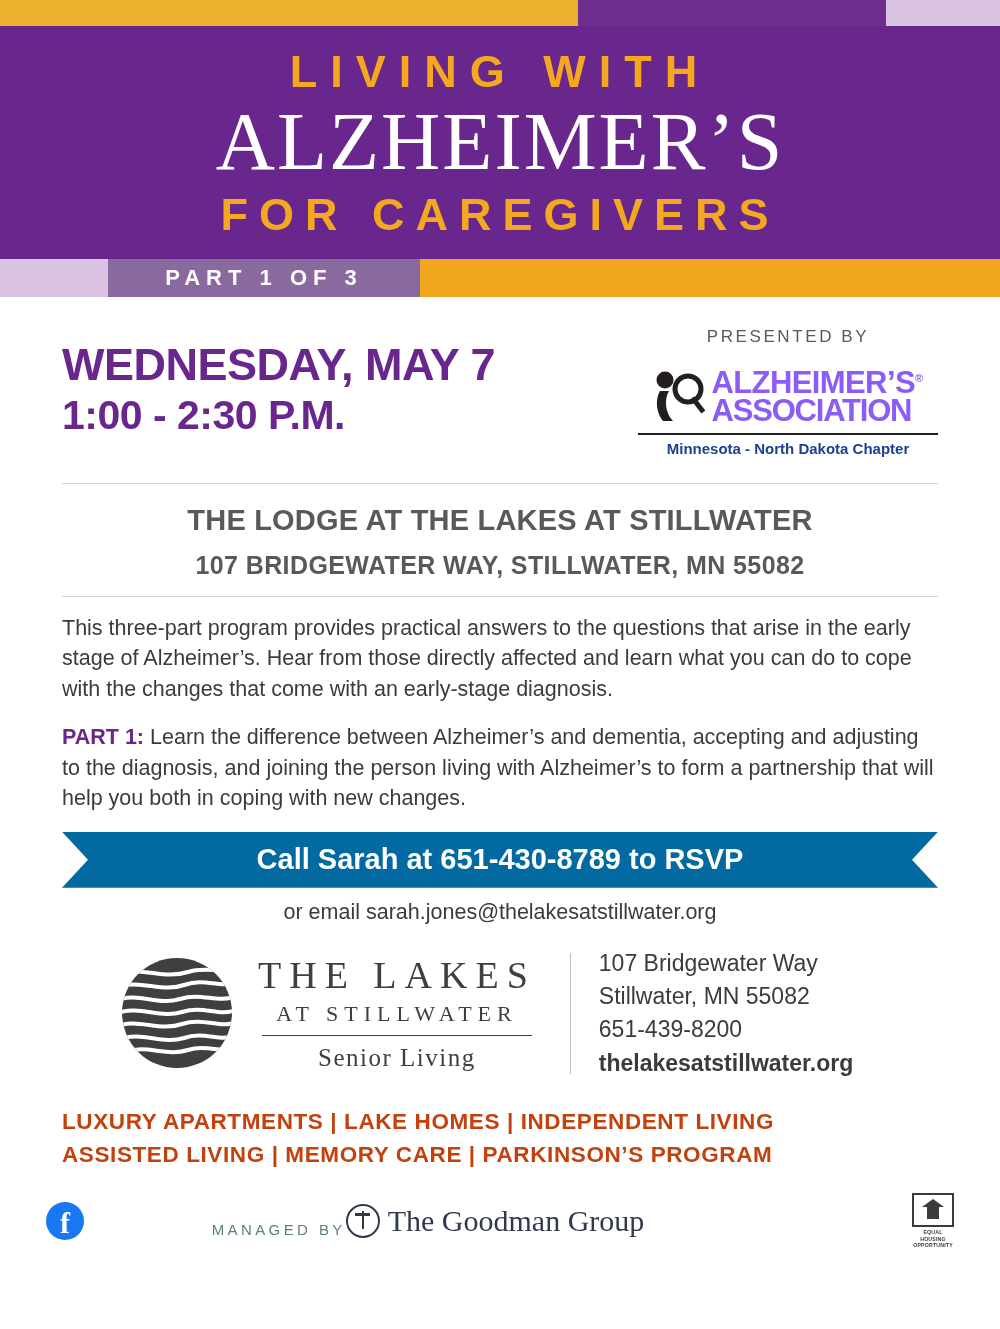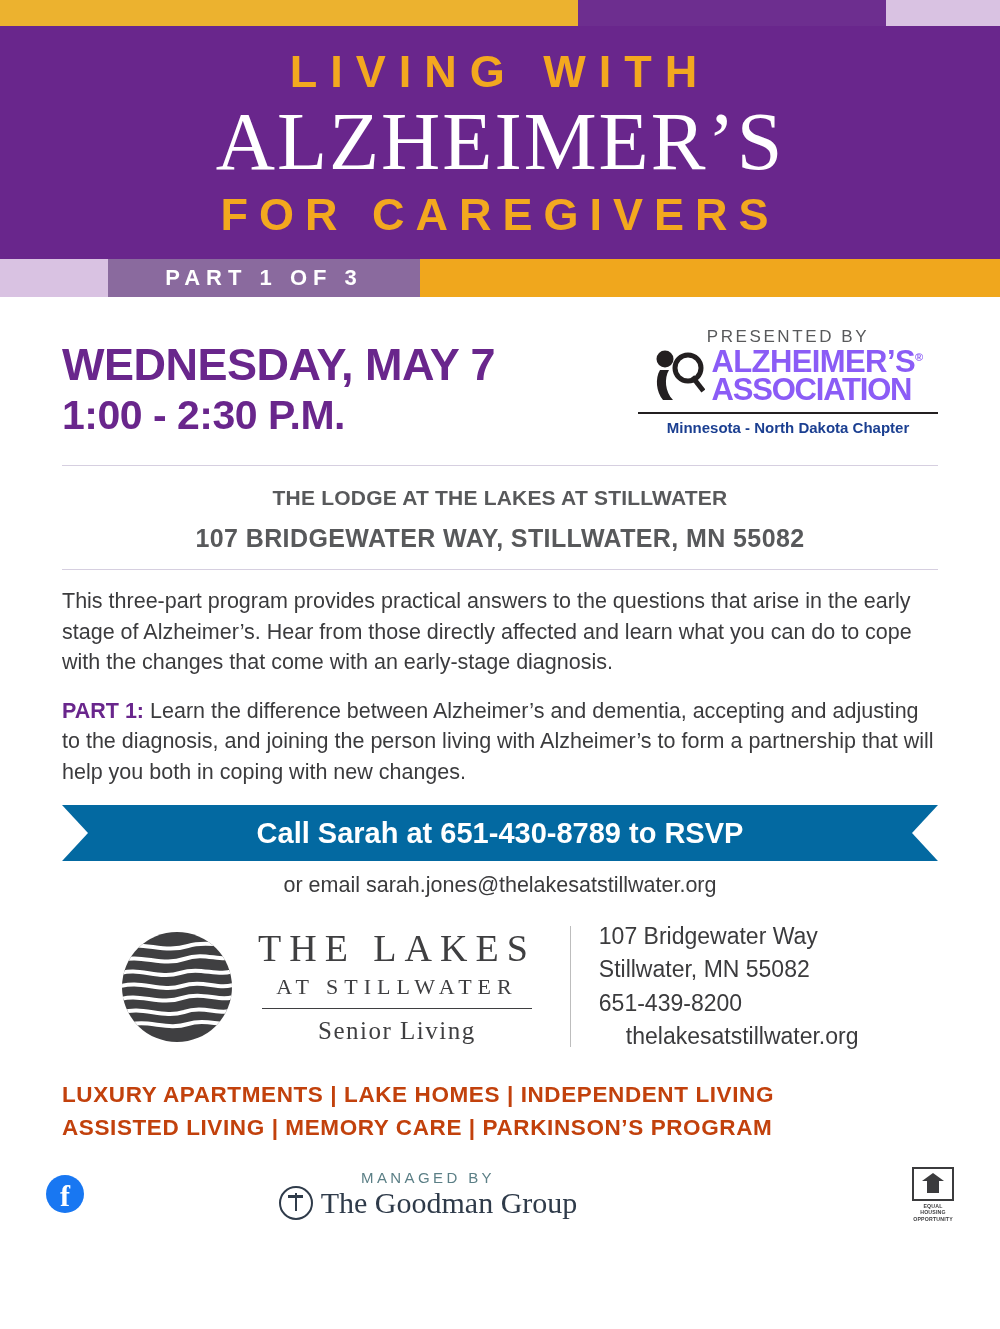--- a/index.html
+++ b/index.html
@@ -115,21 +115,21 @@
 
   .presented {
     text-align: center;
     width: 300px;
   }
   .presented .pres-label {
     color: #58595b;
     font-size: 17px;
     letter-spacing: 2.6px;
     font-weight: normal;
-    margin-bottom: 1px;
+    margin-bottom: 22px;
   }
   .aa-logo {
     display: flex;
     align-items: flex-start;
     justify-content: center;
     gap: 6px;
   }
   .aa-mark {
     width: 52px;
     height: 54px;
@@ -161,21 +161,21 @@
     border-top: 1px solid #d6cfe0;
     margin: 26px 0 0 0;
   }
 
   .venue {
     text-align: center;
     padding: 20px 0 16px 0;
   }
   .venue .v1 {
     color: #58595b;
-    font-size: 21px;
+    font-size: 29px;
     font-weight: bold;
     letter-spacing: 0.2px;
   }
   .venue .v2 {
     color: #58595b;
     font-size: 25px;
     font-weight: bold;
     letter-spacing: 0.4px;
     margin-top: 14px;
   }
@@ -283,22 +283,21 @@
     background: #bdbdbd;
     align-self: stretch;
     margin: 6px 28px 6px 34px;
   }
   .addr {
     color: #3b3b3d;
     font-size: 23px;
     line-height: 1.45;
   }
   .addr .web {
-    font-weight: normal;
-    margin-left: 27px;
+    font-weight: bold;
   }
 
   
   .services {
     text-align: left;
     color: #c2410c;
     font-weight: bold;
     font-size: 22.5px;
     letter-spacing: 0.6px;
     line-height: 1.45;
@@ -324,24 +323,23 @@
     font-weight: bold;
     display: flex;
     align-items: flex-end;
     justify-content: center;
     line-height: 1;
     padding-bottom: 2px;
     box-sizing: border-box;
   }
   .managed {
     display: flex;
-    align-items: center;
+    align-items: flex-end;
     gap: 0;
     transform: translateX(-70px);
-    flex-direction: column;
   }
   .managed .mlabel {
     color: #5b7f86;
     font-size: 15px;
     letter-spacing: 3.4px;
   }
   .goodman {
     display: flex;
     align-items: center;
     gap: 8px;

